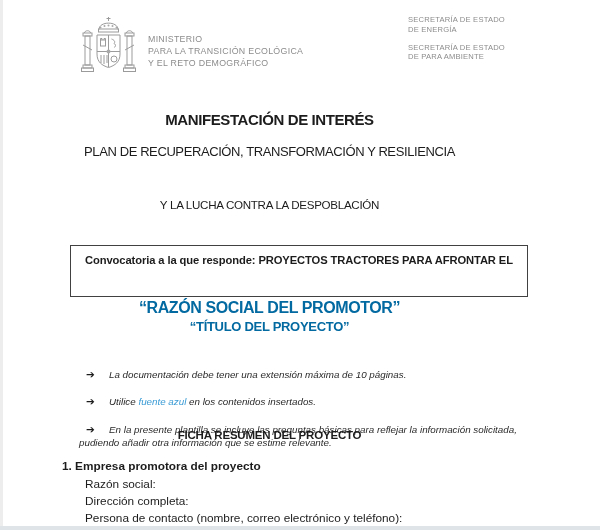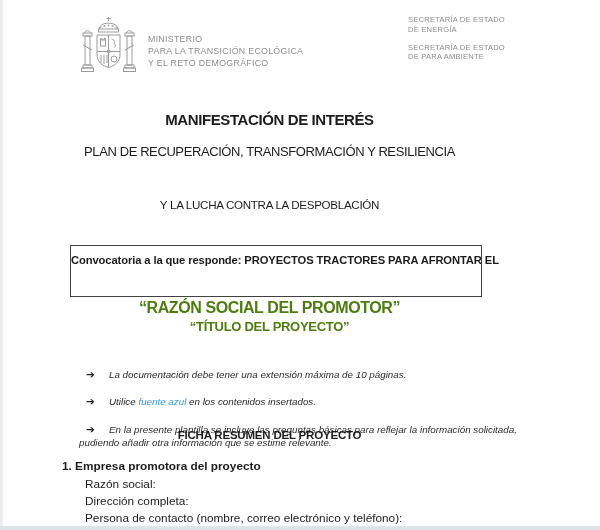--- a/index.html
+++ b/index.html
@@ -20,28 +20,28 @@
 
   
   .ctr{position:absolute;left:0;width:539px;text-align:center;}
   .title-main{top:111px;font-size:15px;font-weight:bold;letter-spacing:-0.4px;}
   .title-plan{top:144px;font-size:13px;font-weight:normal;letter-spacing:-0.4px;}
   .title-prog1{top:177px;font-size:11.6px;letter-spacing:-0.3px;}
   .title-prog2{top:198px;font-size:11.6px;letter-spacing:-0.3px;}
 
   
   .call-box{
-    position:absolute;left:70px;top:245px;width:412px;height:52px;box-sizing:border-box;
+    position:absolute;left:70px;top:245px;width:458px;height:52px;box-sizing:border-box;
     border:1.5px solid #414141;text-align:center;font-weight:bold;font-size:11.2px;
     letter-spacing:-0.1px;line-height:23px;padding-top:3px;background:#ffffff;
   }
   .call-box div{white-space:nowrap;}
 
   
-  .ph{font-weight:bold;color:#4d7c0f;}
+  .ph{font-weight:bold;color:#0369a1;}
   .ph-promoter{top:299px;font-size:16px;letter-spacing:-0.4px;}
   .ph-project{top:319px;font-size:13px;letter-spacing:-0.3px;}
 
   
   .instructions{position:absolute;left:65px;top:354px;width:482px;font-size:9.8px;
     font-style:italic;color:#2a2a2a;}
   .bullet{margin:14px;line-height:13.4px;text-indent:7px;}
   .arrow{display:inline-block;width:23px;text-indent:0;font-style:normal;font-weight:bold;
     font-family:"DejaVu Sans", sans-serif;font-size:10.5px;color:#1c1c1c;}
   .blue-link{color:#3a9bd5;}

